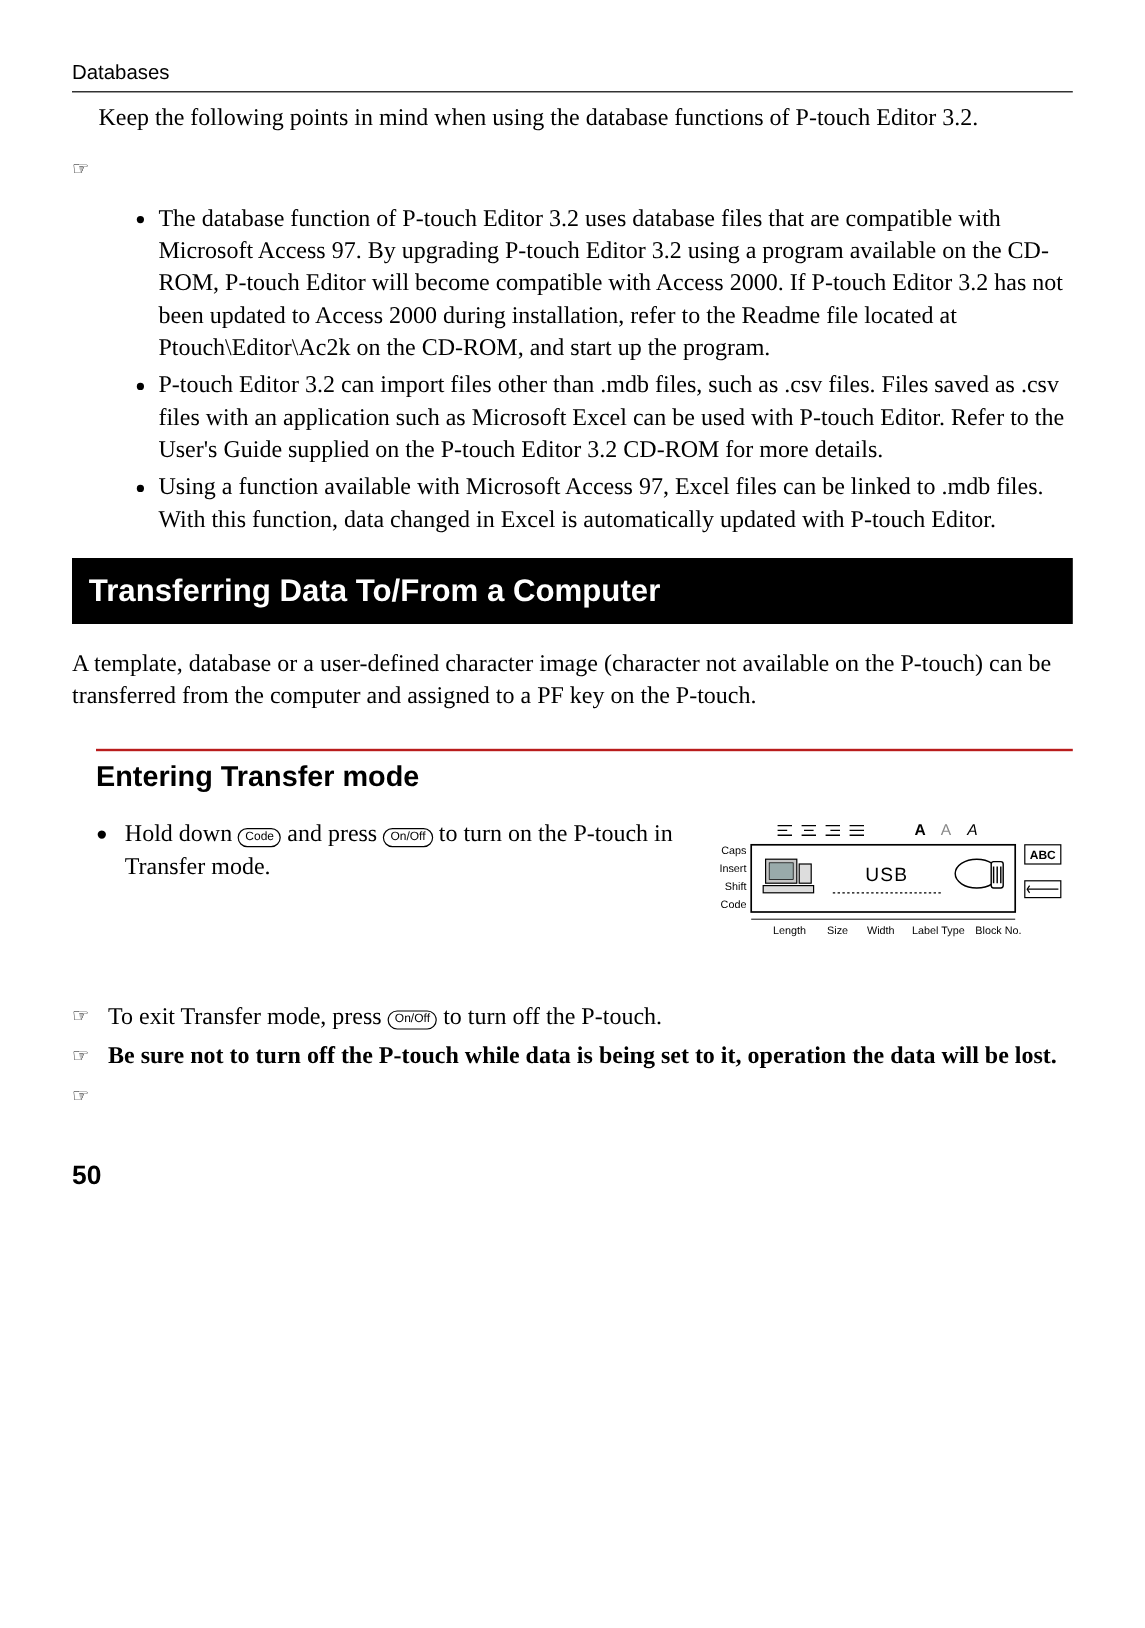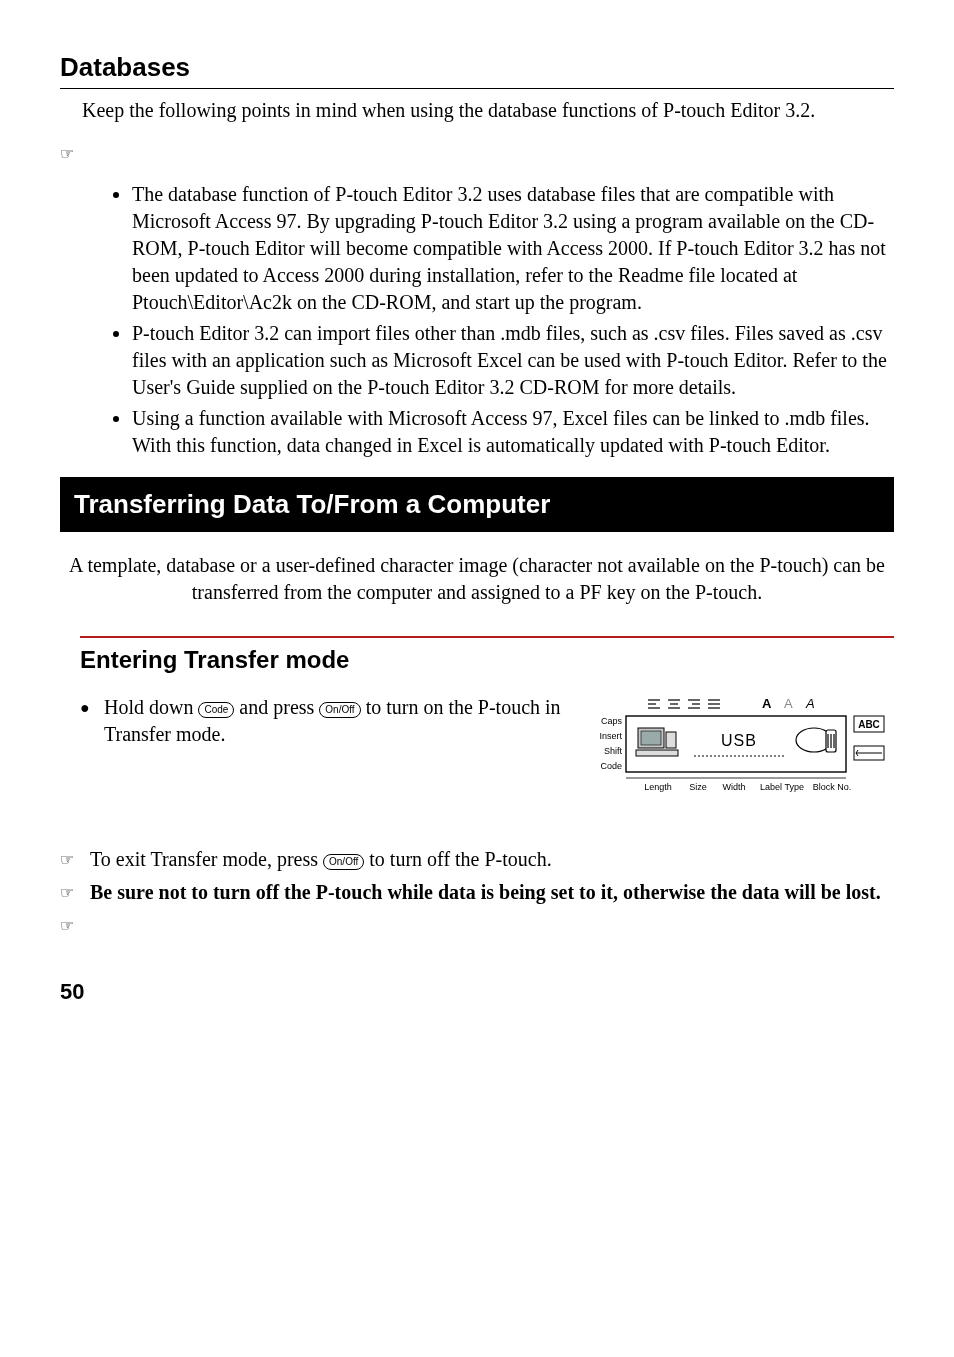--- a/index.html
+++ b/index.html
@@ -7,22 +7,22 @@
     font-size: 20px;
     margin: 0;
     padding: 50px 60px 30px 60px;
     max-width: 954px;
     box-sizing: border-box;
     line-height: 1.35;
     color: #000;
   }
   .h3 {
     font-family: Arial, Helvetica, sans-serif;
-    font-weight: bold;
-    font-size: 26px;
+    font-weight: normal;
+    font-size: 17px;
     margin: 0 0 4px 0;
     padding-bottom: 3px;
     border-bottom: 1.5px solid #000;
   }
   .intro {
     padding: 4px 0 10px 22px;
     font-family: Liberation Serif, serif;
   }
   .note-row {
     display: flex;
@@ -49,21 +49,20 @@
     background: #000;
     color: #fff;
     font-family: Arial, Helvetica, sans-serif;
     font-weight: bold;
     font-size: 26px;
     padding: 10px 14px;
     margin: 14px 0 20px 0;
   }
   .section-para {
     margin: 8px 0 30px 0;
-    text-align: center;
   }
   .h2-sub {
     font-family: Arial, Helvetica, sans-serif;
     font-weight: bold;
     font-size: 24px;
     border-top: 2px solid #b91c1c;
     padding-top: 6px;
     margin: 10px 0 18px 20px;
   }
   .step-area {
@@ -212,20 +211,20 @@
 
 <div class="note-row">
   <div class="note-icon">☞</div>
   <div class="note-text">
     <span>To exit Transfer mode, press </span><span class="keycap">On/Off</span><span> to turn off the P-touch.</span>
   </div>
 </div>
 
 <div class="note-row">
   <div class="note-icon">☞</div>
-  <div class="note-text bold">Be sure not to turn off the P-touch while data is being set to it, otherwise the data will be lost.</div>
+  <div class="note-text bold">Be sure not to turn off the P-touch while data is being set to it, operation the data will be lost.</div>
 </div>
 
 <div class="note-row">
   <div class="note-icon">☞</div>
 </div>
 
 <div class="pagenum">50</div>
 
 </body></html>

